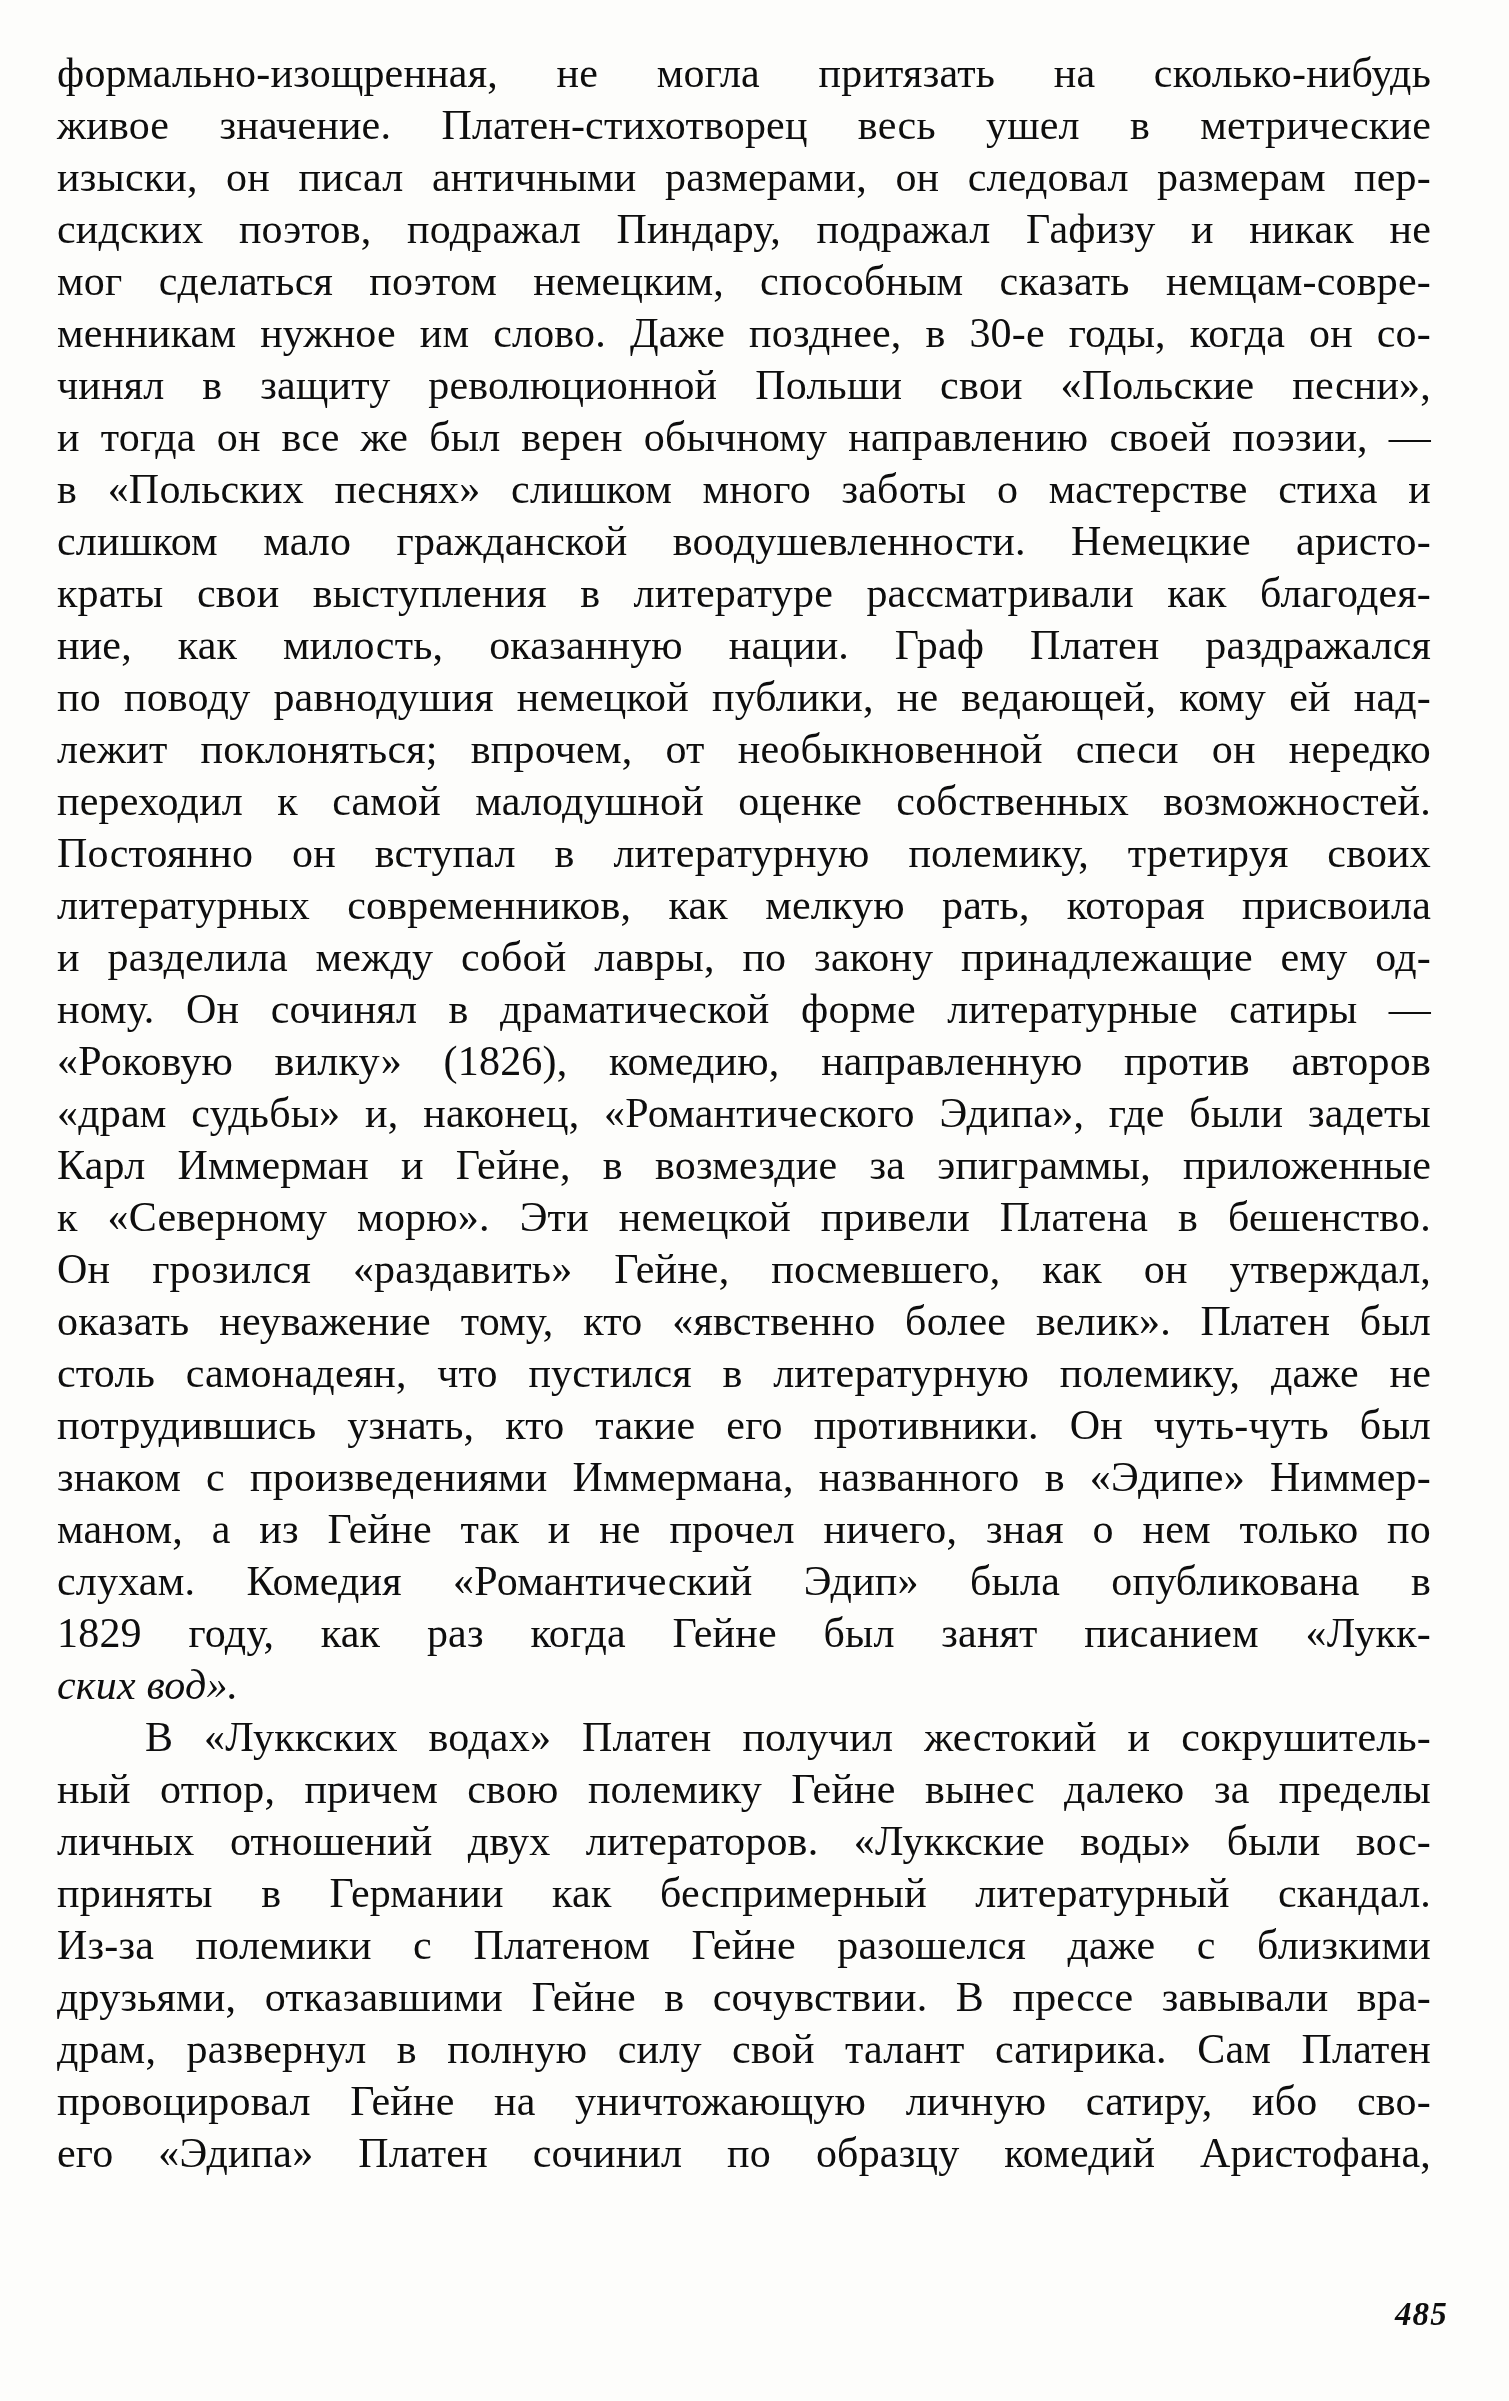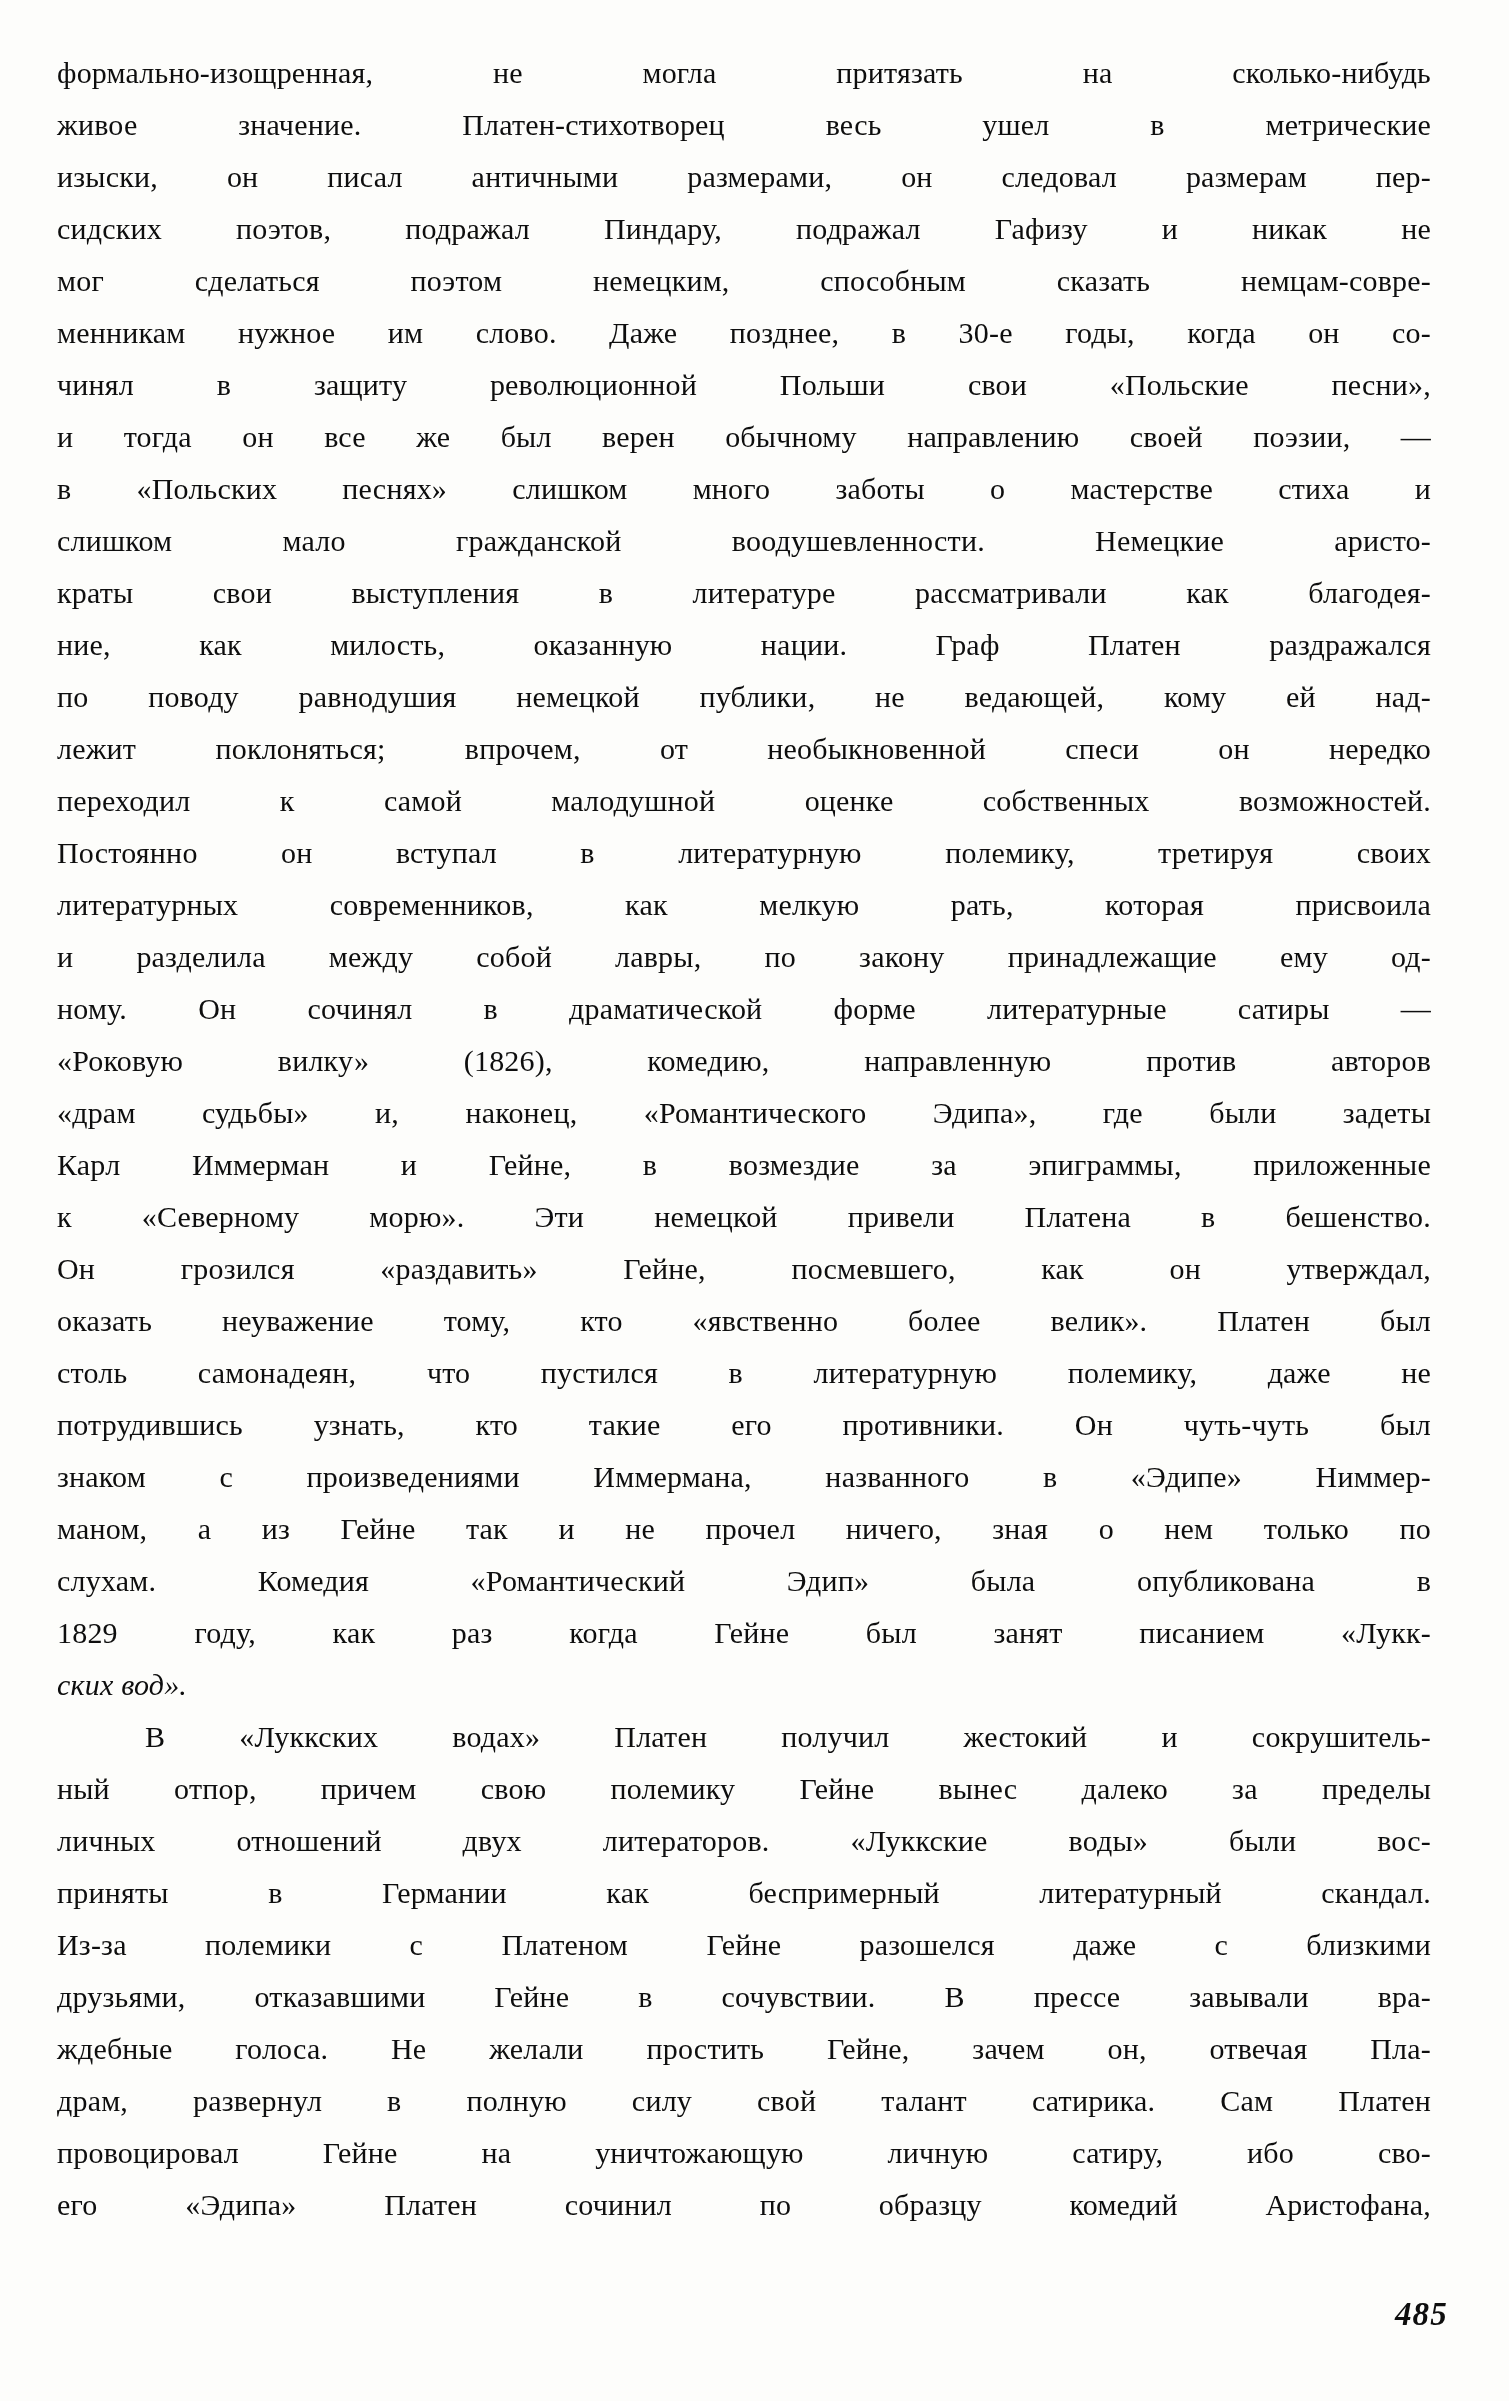--- a/index.html
+++ b/index.html
@@ -16,21 +16,21 @@
     font-family: "Liberation Serif", "DejaVu Serif", serif;
     overflow: hidden;
   }
   .text-column {
     position: absolute;
     left: 57px;
     top: 47px;
     width: 1374px;
   }
   .line {
-    font-size: 30px;
+    font-size: 42px;
     line-height: 52px;
     height: 52px;
     letter-spacing: 0.2px;
     text-align: justify;
     text-align-last: justify;
     -moz-text-align-last: justify;
     white-space: normal;
   }
   .line.no-fill {
     text-align-last: left;
@@ -87,20 +87,19 @@
       <div class="line">маном, а из Гейне так и не прочел ничего, зная о нем только по</div>
       <div class="line">слухам. Комедия «Романтический Эдип» была опубликована в</div>
       <div class="line">1829 году, как раз когда Гейне был занят писанием «Лукк-</div>
       <div class="line no-fill">ских вод».</div>
       <div class="line indent">В «Луккских водах» Платен получил жестокий и сокрушитель-</div>
       <div class="line">ный отпор, причем свою полемику Гейне вынес далеко за пределы</div>
       <div class="line">личных отношений двух литераторов. «Луккские воды» были вос-</div>
       <div class="line">приняты в Германии как беспримерный литературный скандал.</div>
       <div class="line">Из-за полемики с Платеном Гейне разошелся даже с близкими</div>
       <div class="line">друзьями, отказавшими Гейне в сочувствии. В прессе завывали вра-</div>
-      <div class="line">ждебные голоса. Не желали простить Гейне, зачем он, отвечая Пла-</div>
       <div class="line">драм, развернул в полную силу свой талант сатирика. Сам Платен</div>
       <div class="line">провоцировал Гейне на уничтожающую личную сатиру, ибо сво-</div>
       <div class="line">его «Эдипа» Платен сочинил по образцу комедий Аристофана,</div>
     </div>
   <div class="page-number">485</div>
 </div>
 
 
 </body></html>

